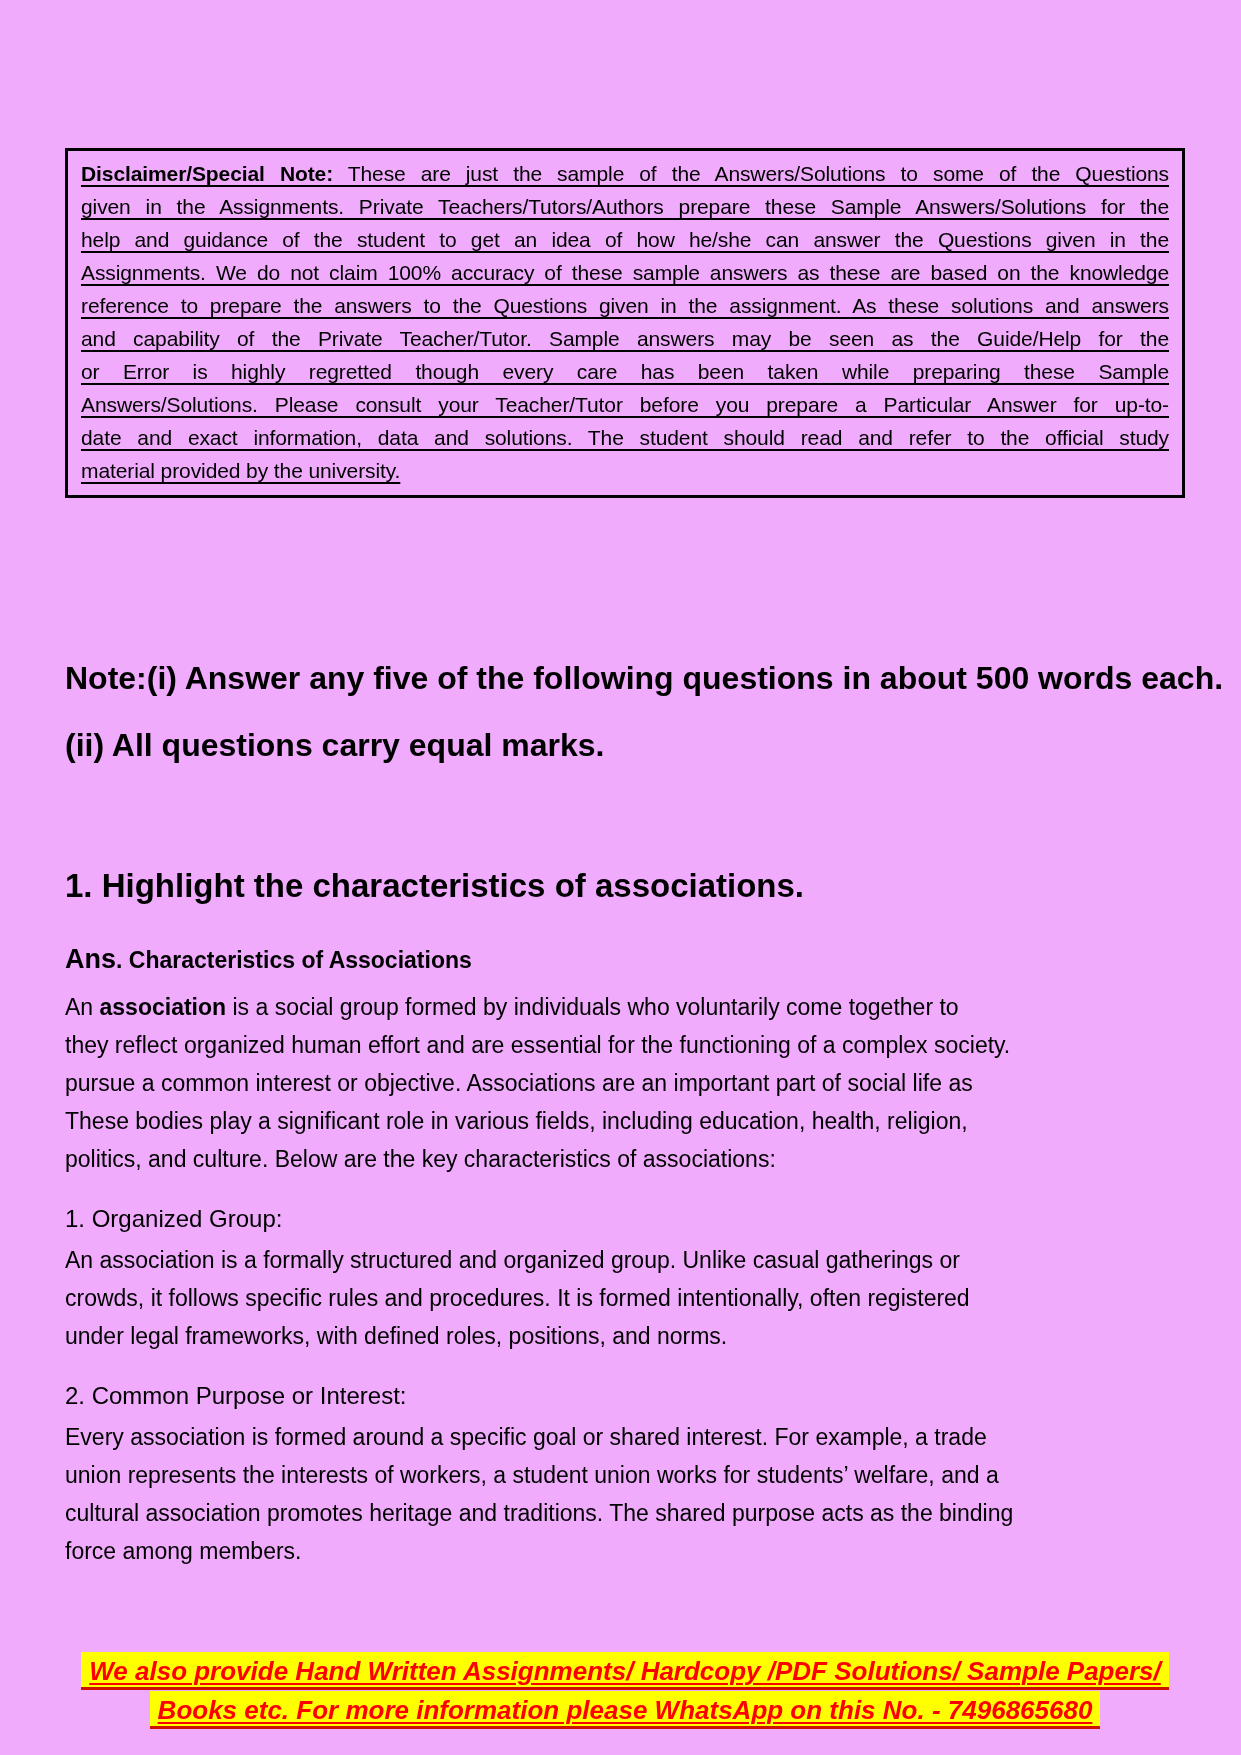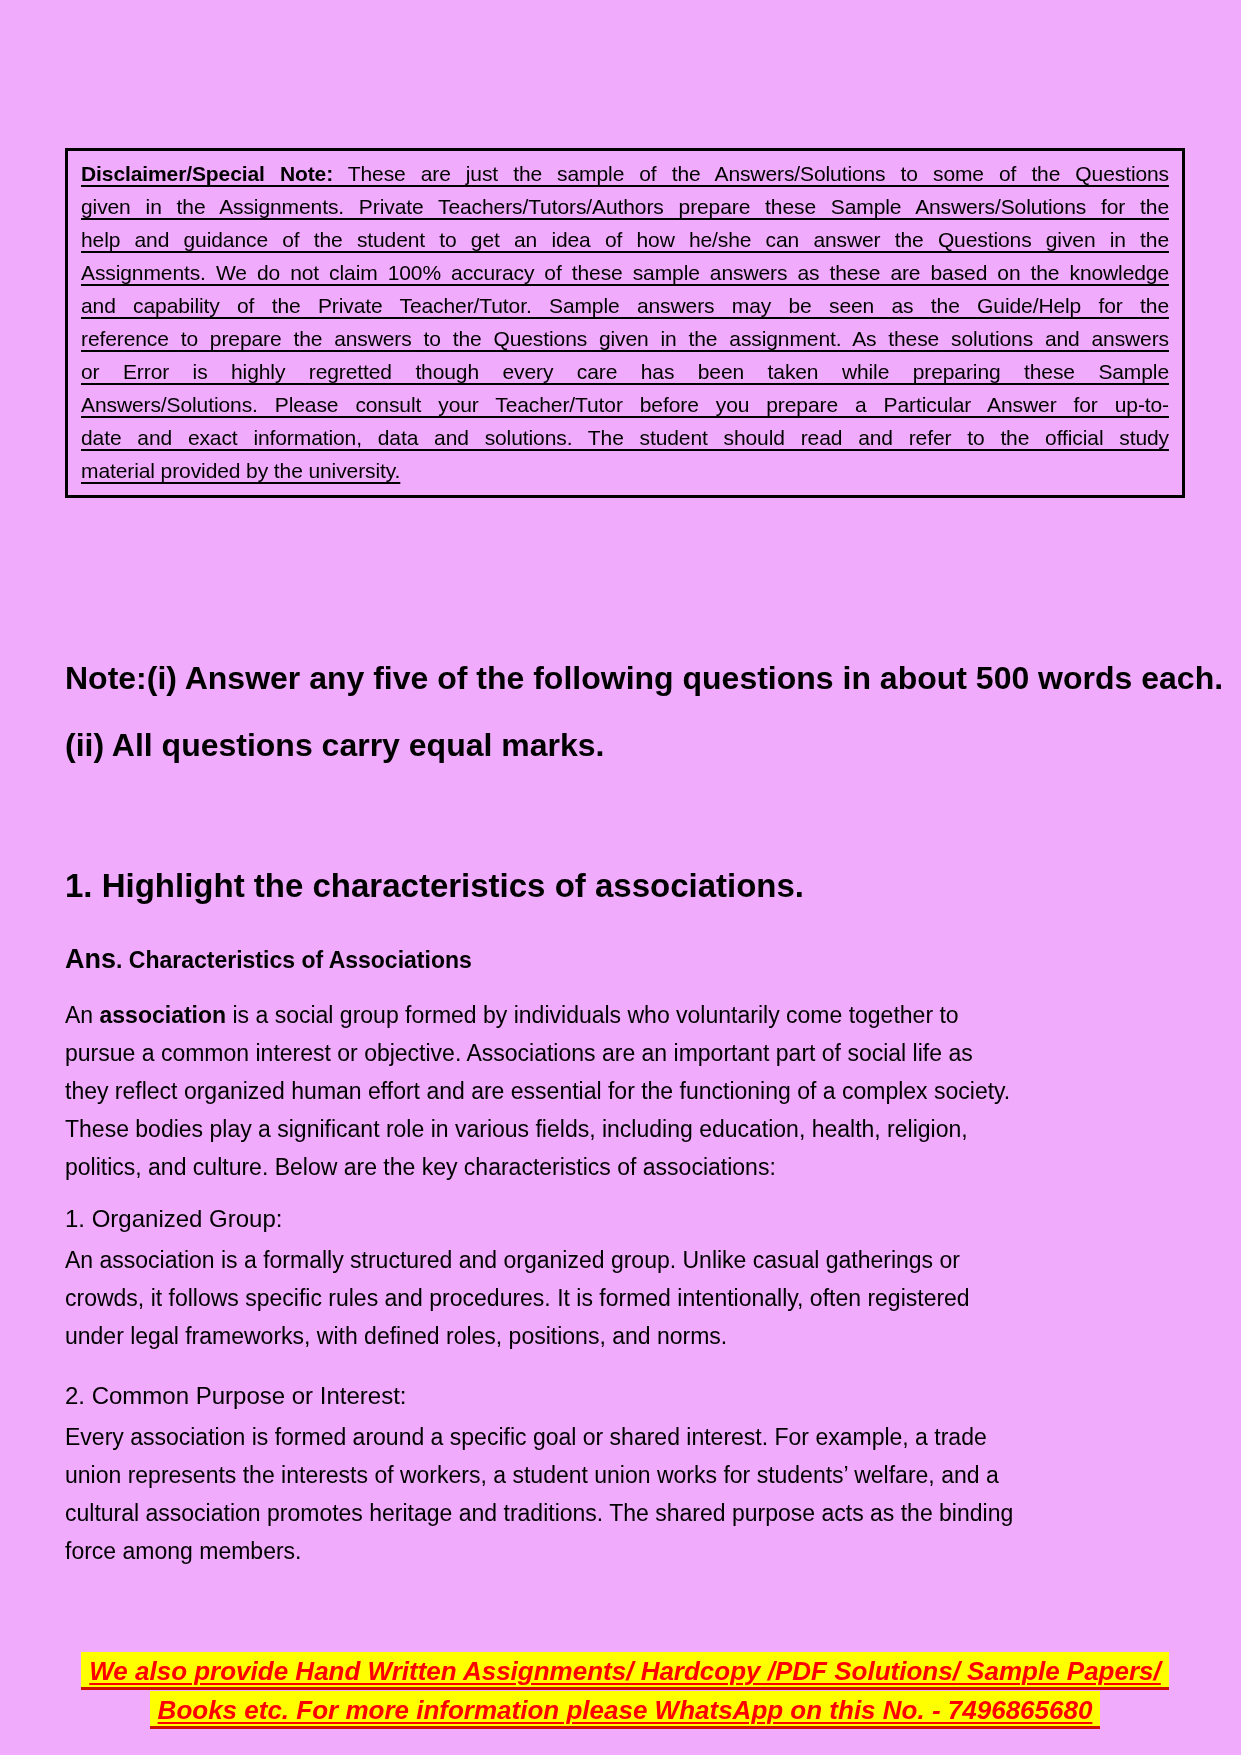--- a/index.html
+++ b/index.html
@@ -64,21 +64,20 @@
   .para .tline{
     font-size:23px;
     line-height:38px;
     white-space:pre;
   }
   .para1{line-height:38px;}
   .para1 .pl{
     font-size:23px;
     line-height:38px;
     white-space:pre;
-    margin-top:8px;
   }
   .sec-heading{
     font-weight:normal;
     font-size:24px;
     line-height:32px;
     white-space:pre;
   }
   
   .footer{
     position:absolute;
@@ -104,41 +103,41 @@
 <body>
 
 <div class="page">
 
   <div class="disclaimer-box">
     <div class="dline jline"><span class="b">Disclaimer/Special Note:</span><span> These are just the sample of the Answers/Solutions to some of the Questions</span></div>
     <div>
         <div class="dline jline">given in the Assignments. Private Teachers/Tutors/Authors prepare these Sample Answers/Solutions for the</div>
         <div class="dline jline">help and guidance of the student to get an idea of how he/she can answer the Questions given in the</div>
         <div class="dline jline">Assignments. We do not claim 100% accuracy of these sample answers as these are based on the knowledge</div>
+        <div class="dline jline">reference to prepare the answers to the Questions given in the assignment. As these solutions and answers</div>
         <div class="dline jline">and capability of the Private Teacher/Tutor. Sample answers may be seen as the Guide/Help for the</div>
-        <div class="dline jline">reference to prepare the answers to the Questions given in the assignment. As these solutions and answers</div>
         <div class="dline jline">or Error is highly regretted though every care has been taken while preparing these Sample</div>
         <div class="dline jline">Answers/Solutions. Please consult your Teacher/Tutor before you prepare a Particular Answer for up-to-</div>
         <div class="dline jline">date and exact information, data and solutions. The student should read and refer to the official study</div>
       </div>
     <div class="dline lastline">material provided by the university.</div>
   </div>
 
   <div class="abs note-line" style="top:662px;">Note:(i) Answer any five of the following questions in about 500 words each.</div>
   <div class="abs note-line" style="top:729px;">(ii) All questions carry equal marks.</div>
 
   <div class="abs q-heading" style="top:869px;">1. Highlight the characteristics of associations.</div>
 
   <div class="abs ans-heading" style="top:938px;"><span class="ans-word">Ans</span><span>. </span><span>Characteristics of Associations</span></div>
 
   <div class="abs para1" style="top:988px;">
     <div class="pl"><span>An </span><span class="b">association</span><span> is a social group formed by individuals who voluntarily come together to</span></div>
     <div class="para">
+        <div class="tline">they reflect organized human effort and are essential for the functioning of a complex society.</div>
         <div class="tline">pursue a common interest or objective. Associations are an important part of social life as</div>
-        <div class="tline">they reflect organized human effort and are essential for the functioning of a complex society.</div>
         <div class="tline">These bodies play a significant role in various fields, including education, health, religion,</div>
         <div class="tline">politics, and culture. Below are the key characteristics of associations:</div>
       </div>
   </div>
 
   <div class="abs sec-heading" style="top:1203px;">1. Organized Group:</div>
   <div class="abs para" style="top:1241px;">
       <div class="tline">An association is a formally structured and organized group. Unlike casual gatherings or</div>
       <div class="tline">crowds, it follows specific rules and procedures. It is formed intentionally, often registered</div>
       <div class="tline">under legal frameworks, with defined roles, positions, and norms.</div>

